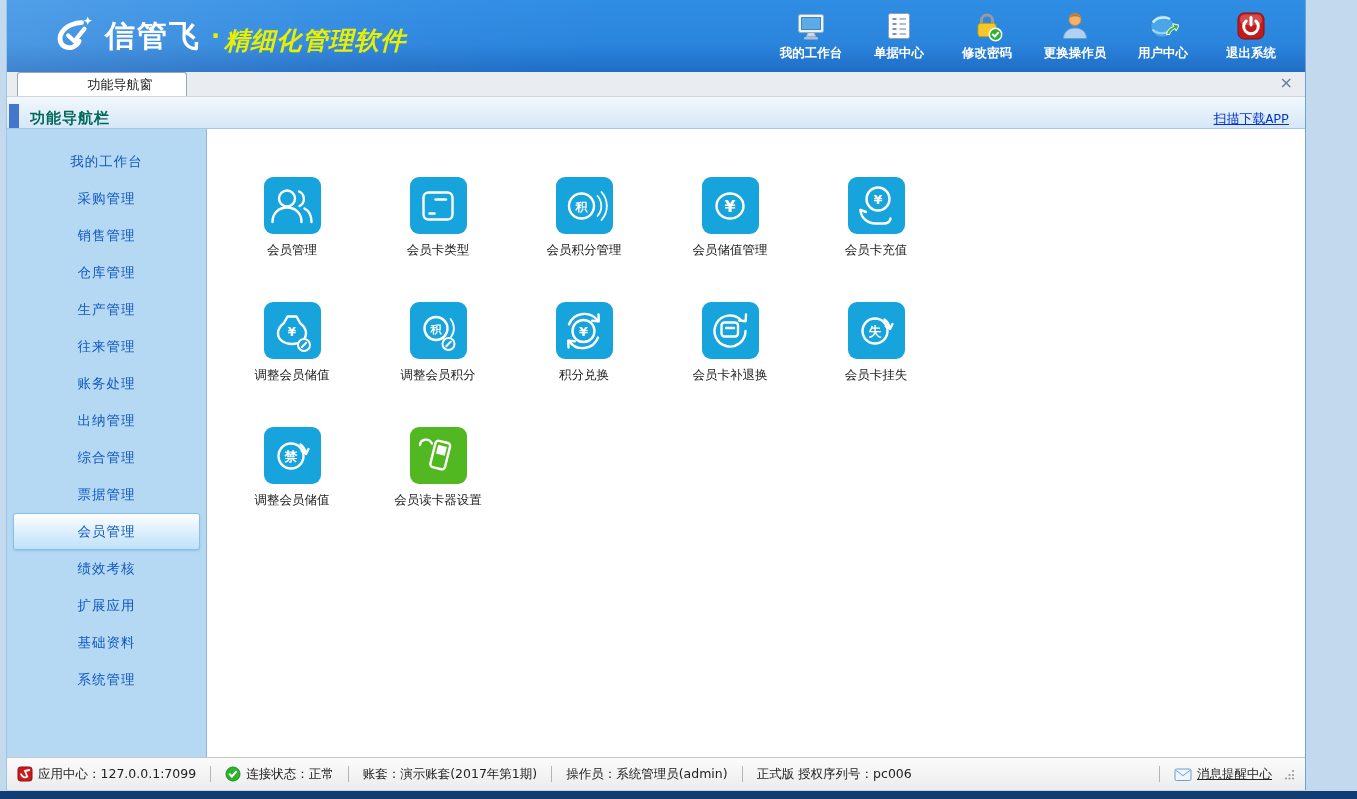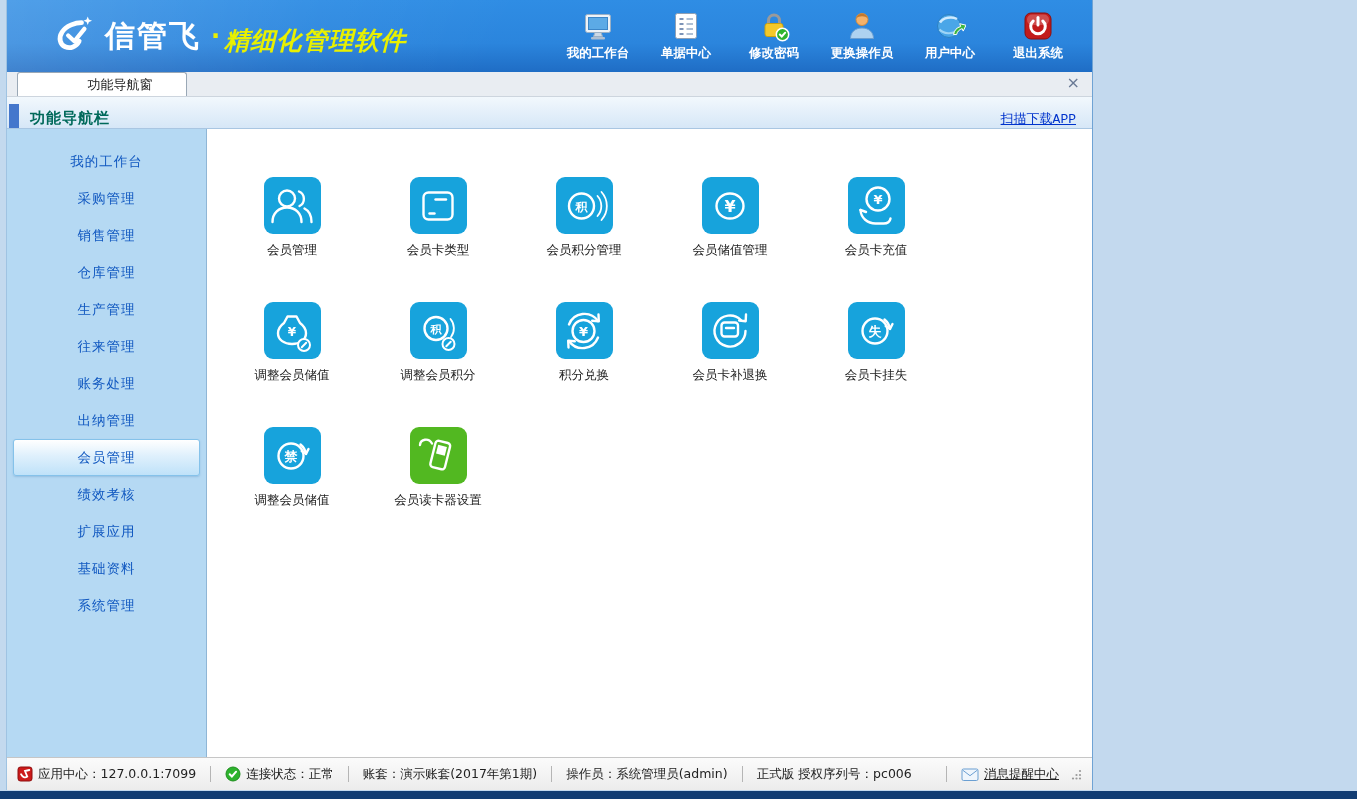--- a/index.html
+++ b/index.html
@@ -5,21 +5,21 @@
   * { box-sizing: border-box; margin: 0; padding: 0; }
   html,body { width:1357px; height:799px; }
   body {
     font-family: "DejaVu Sans", "Liberation Sans", sans-serif;
     background:#c3d9ee;
     position:relative; overflow:hidden;
   }
   .frame { position:absolute; inset:0; background:#c3d9ee; }
   .frame .bottom-band { position:absolute; left:0; right:0; bottom:0; height:8px; background:#123d73; }
   .app {
-    position:absolute; left:6px; top:0; width:1087px; bottom:9px;
+    position:absolute; left:6px; top:0; width:1300px; bottom:9px;
     display:flex; flex-direction:column; background:#fff;
     border-right:1px solid #6fa3d4; border-left:1px solid #9fc3e2;
   }
   
   .header {
     height:72px; flex:0 0 72px; position:relative;
     background:
       linear-gradient(115deg, rgba(255,255,255,.16) 0%, rgba(255,255,255,.04) 28%, rgba(255,255,255,0) 46%),
       linear-gradient(180deg,#2f8de4 0%, #2b85dd 60%, #1f6dc5 100%);
     display:flex; align-items:center;
@@ -171,20 +171,22 @@
     <div class="body">
       <div class="sidebar" id="sidebar">
           <div class="sidebar-item">我的工作台</div>
           <div class="sidebar-item">采购管理</div>
           <div class="sidebar-item">销售管理</div>
           <div class="sidebar-item">仓库管理</div>
           <div class="sidebar-item">生产管理</div>
           <div class="sidebar-item">往来管理</div>
           <div class="sidebar-item">账务处理</div>
           <div class="sidebar-item">出纳管理</div>
+          <div class="sidebar-item">综合管理</div>
+          <div class="sidebar-item">票据管理</div>
           <div class="sidebar-item selected">会员管理</div>
           <div class="sidebar-item">绩效考核</div>
           <div class="sidebar-item">扩展应用</div>
           <div class="sidebar-item">基础资料</div>
           <div class="sidebar-item">系统管理</div>
         </div>
       <div class="content" id="tile-grid">
           <div class="tile-cell">
             <div class="tile" style="background: rgb(23, 163, 220);">
               <svg viewBox="0 0 56 56">

